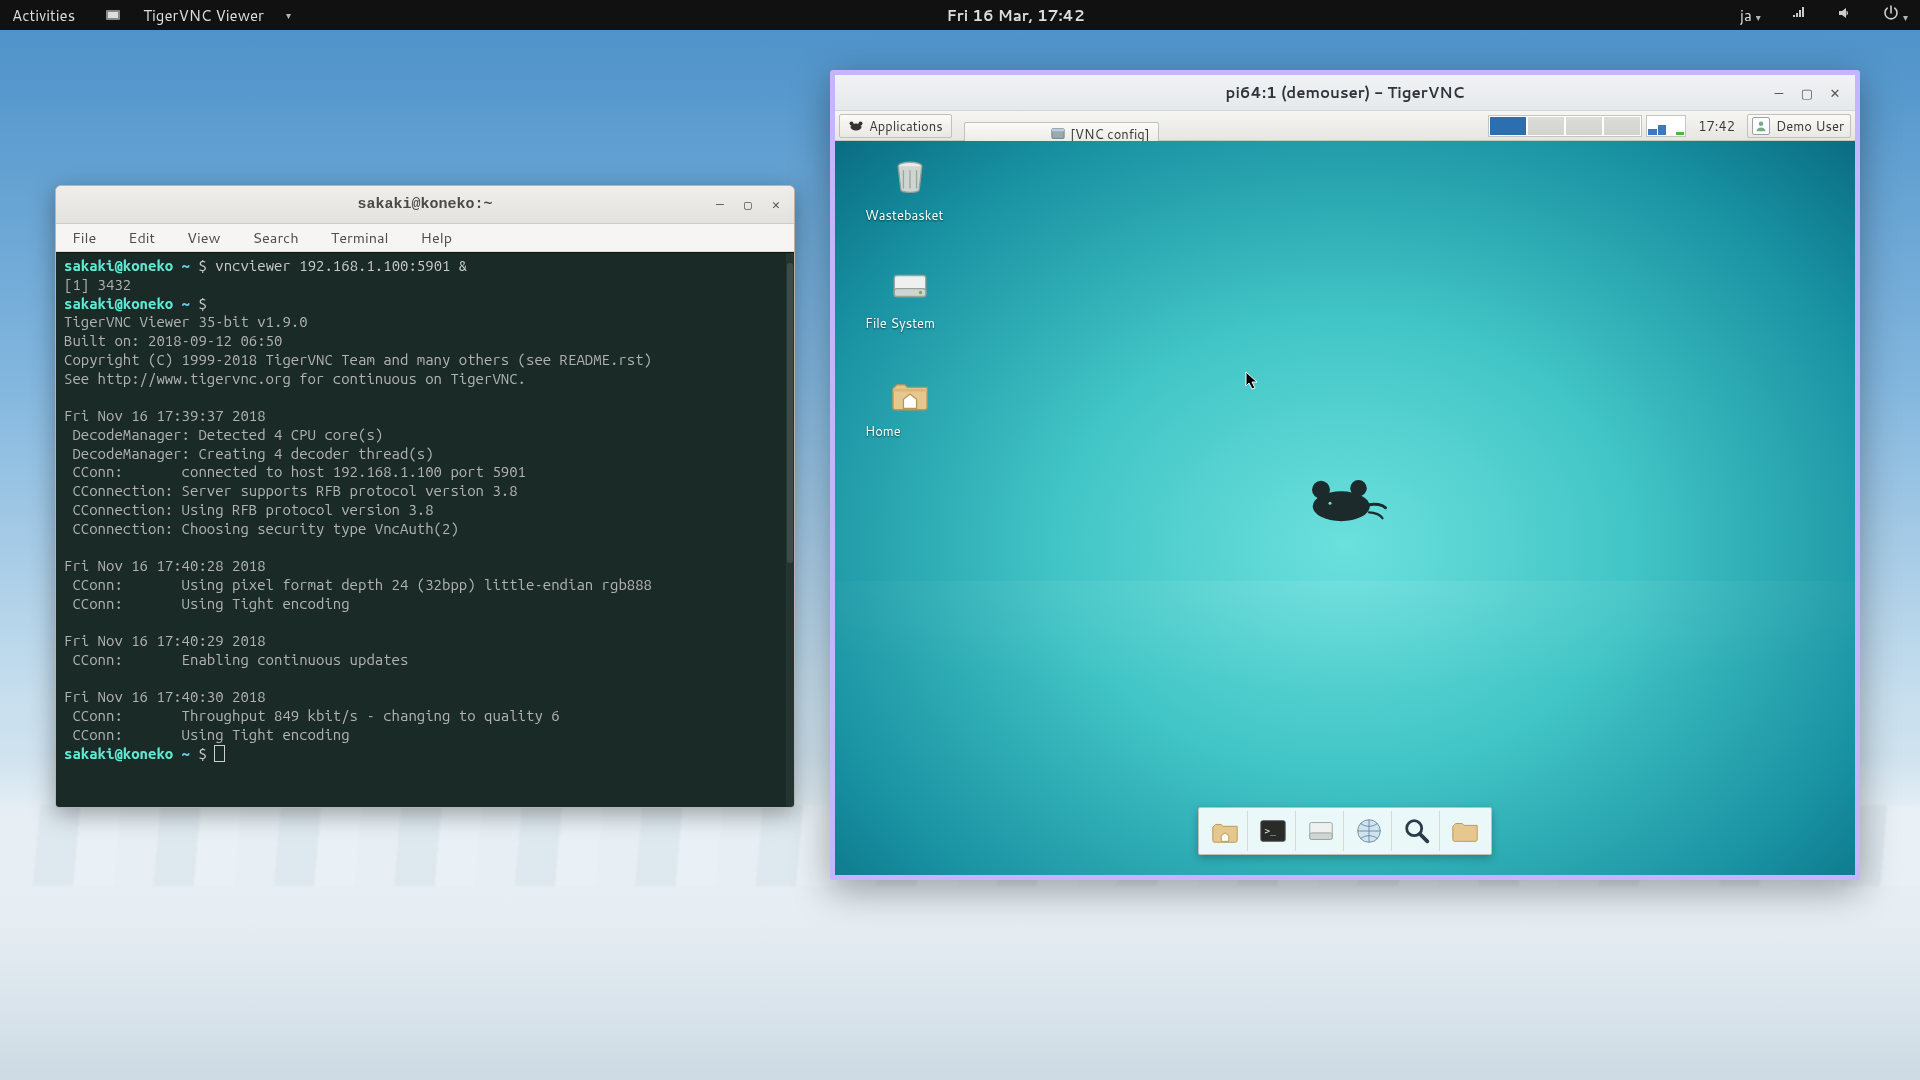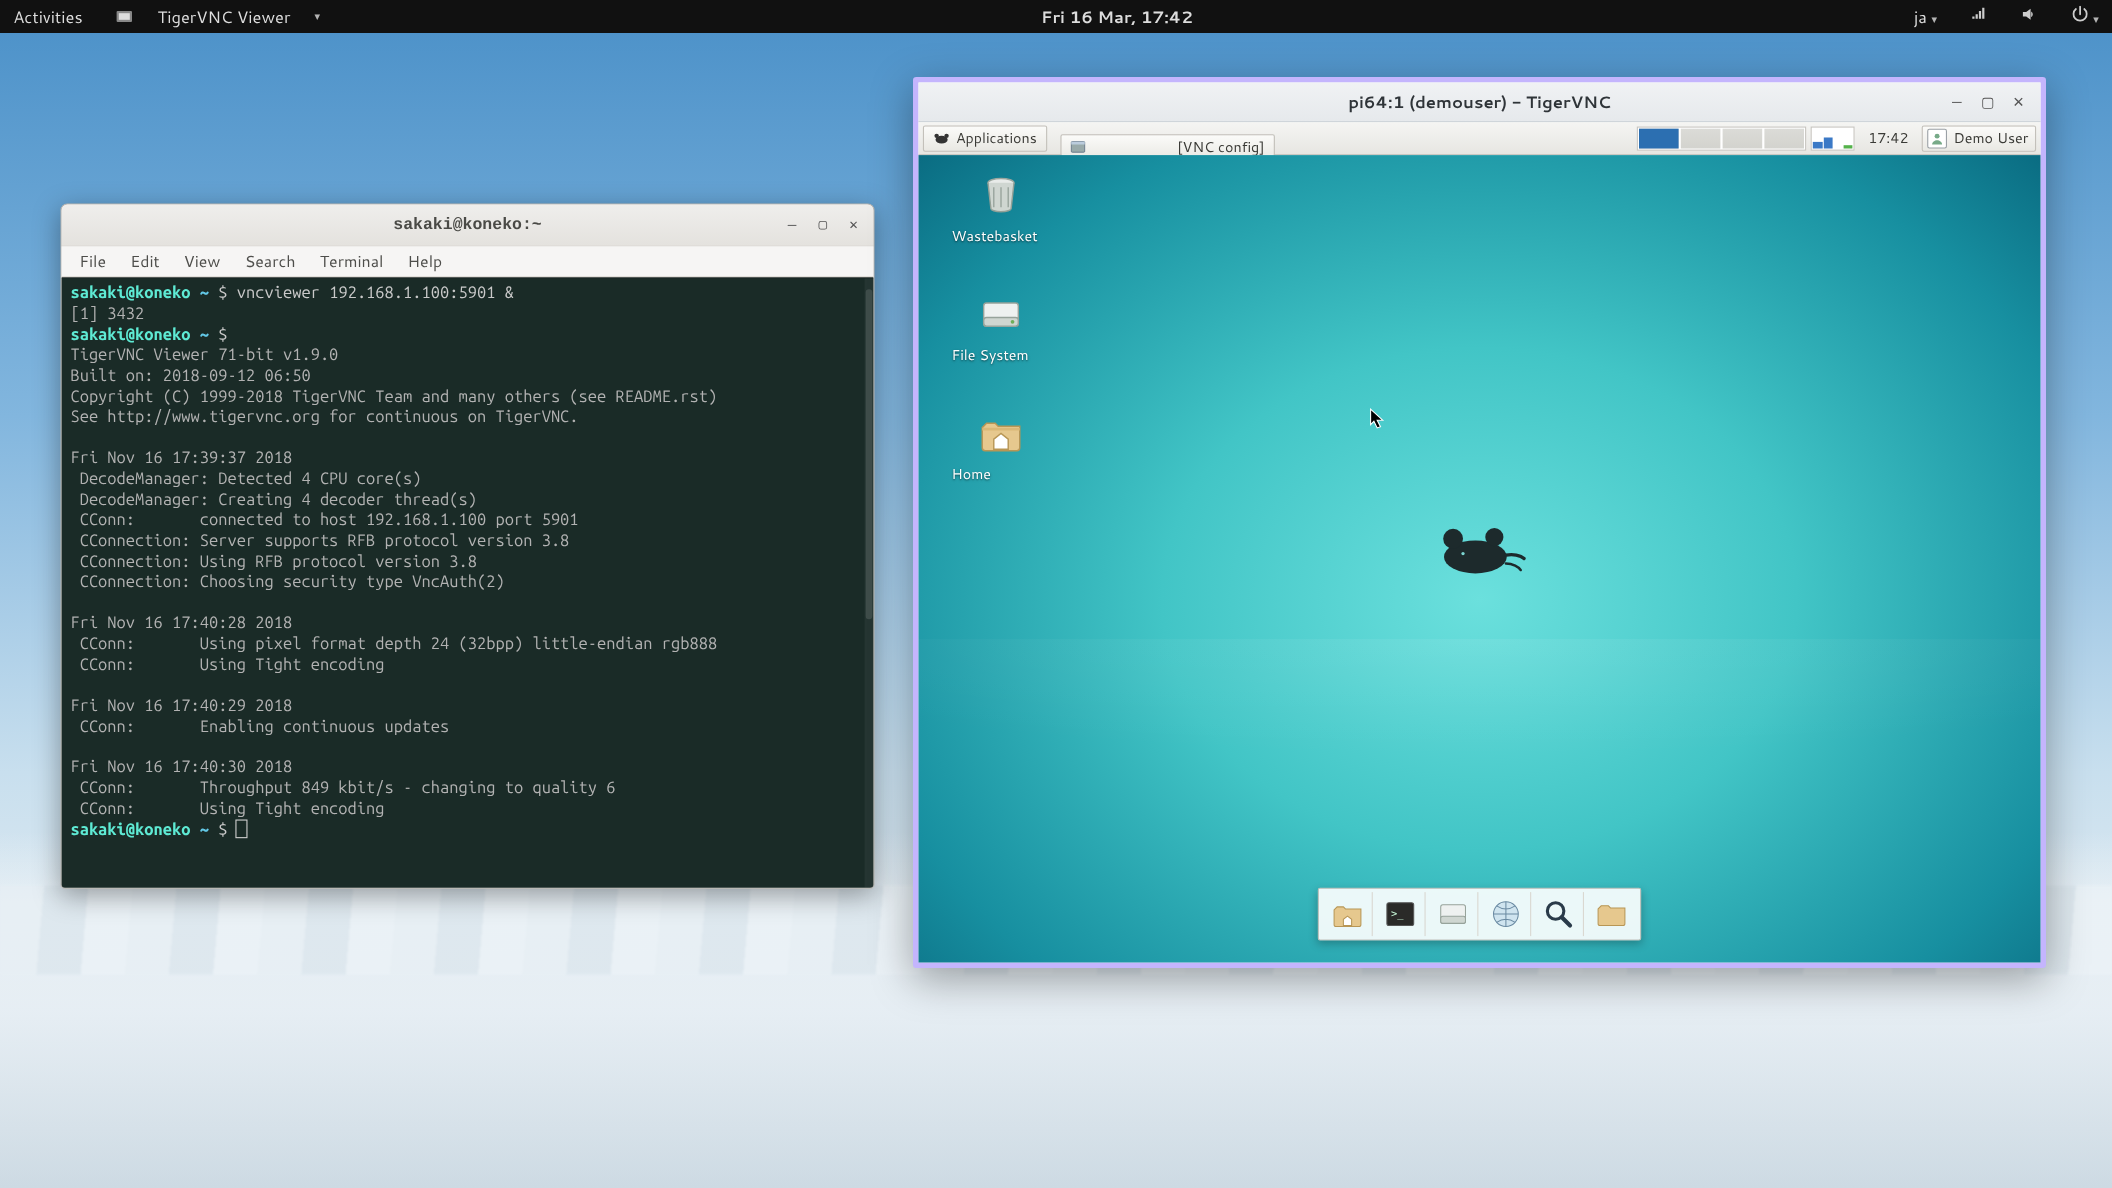--- a/index.html
+++ b/index.html
@@ -38,21 +38,21 @@
 }
 .term-title { height:38px; background:linear-gradient(#efeeec,#e4e2de);
   border-bottom:1px solid #d0ccc6; border-radius:6px 6px 0 0;
   display:flex; align-items:center; position:relative;font-family:Liberation Mono, monospace;
 }
 .term-title .title { flex:1; text-align:center; font-size:15px; font-weight:600; color:#4a4a46;}
 .win-btns { position:absolute; right:6px; display:flex; gap:4px; }
 .win-btn { width:24px; height:22px; display:flex; align-items:center; justify-content:center;
   font-size:13px; color:#555; cursor:pointer; border-radius:3px;}
 .term-menu { height:28px; background:#f6f5f4; display:flex; align-items:center;
-  border-bottom:1px solid #e0ddd7; padding:0 6px; gap:2px; font-size:14.5px; color:#4e4e4b;}
+  border-bottom:1px solid #e0ddd7; padding:0 6px; gap:12px; font-size:14.5px; color:#4e4e4b;}
 .term-menu span { padding:3px 10px; cursor:pointer; }
 .term-body { background:#1a2b27; color:#c8c8c8; font-family:"Ubuntu Mono","DejaVu Sans Mono",monospace;
   font-size:15px; line-height:1.25; padding:4px 8px 6px; min-height:440px;
   border-top:1px solid #0e1613; border-radius:0 0 3px 3px; white-space:pre; overflow:hidden;
   position:relative;
 }
 .term-scroll { position:absolute; right:0; top:0; bottom:0; width:8px; background:rgba(255,255,255,.05);}
 .term-scroll .thumb{ position:absolute; left:1px; right:1px; top:10px; height:300px; background:rgba(255,255,255,.12); border-radius:3px;}
 .pg { color:#5eead4; font-weight:600; }
 .pb { color:#63c8e6; font-weight:600; }
@@ -68,21 +68,21 @@
 .vnc-title { height:36px; background:linear-gradient(#f0f2f4,#e6e9ec);
   border-bottom:1px solid #cfd5da; display:flex; align-items:center; position:relative;}
 .vnc-title .title { flex:1; text-align:center; font-size:15px; font-weight:600; color:#2f3438;}
 .vnc-title .win-btns { right:8px; }
 .vnc-panel { height:30px; background:linear-gradient(#f5f5f3,#e7e6e2);
   border-bottom:1px solid #cac8c2; display:flex; align-items:center; font-size:13px;
   padding:0 4px; gap:4px; color:#3a3a36;}
 .pnl-btn { height:24px; display:flex; align-items:center; gap:5px; padding:0 8px;
   border:1px solid #c3c0ba; background:linear-gradient(#fbfbf9,#e9e8e3); border-radius:2px;
   cursor:pointer;}
-.pnl-app { width:195px; justify-content:space-between;margin-top:16px;}
+.pnl-app { width:195px; justify-content:flex-end;margin-top:16px;}
 .pnl-spacer { flex:1; }
 .cpu { display:flex; gap:2px; align-items:flex-end; height:22px; border:1px solid #c6c4be; padding:1px; background:#fff;}
 .cpu div { width:36px; height:100%; background:linear-gradient(#dbdbd7,#d3d3ce); position:relative;}
 .cpu div.hot::after{ content:""; position:absolute; bottom:0; left:0; right:0; height:100%; background:#2c6fb1;}
 .net-g { width:40px; height:22px; border:1px solid #c6c4be; background:#fff;
   display:flex; align-items:flex-end; padding:1px; gap:1px;}
 .net-g span{ flex:1; }
 .net-g .a{ height:30%; background:#3b79c6;}
 .net-g .b{ height:55%; background:#3b79c6;}
 .net-g .c{ height:15%; background:#54b24a;}
@@ -173,21 +173,21 @@
     <span>File</span>
     <span>Edit</span>
     <span>View</span>
     <span>Search</span>
     <span>Terminal</span>
     <span>Help</span>
   </div>
   <div class="term-body"><span class="pg">sakaki@koneko</span> <span class="pb">~</span> <span class="dim">$</span> <span class="dim">vncviewer 192.168.1.100:5901 &amp;</span>
 <span class="gray">[1] 3432</span>
 <span class="pg">sakaki@koneko</span> <span class="pb">~</span> <span class="dim">$</span>
-<span class="gray">TigerVNC Viewer 71-bit v1.9.0</span>
+<span class="gray">TigerVNC Viewer 35-bit v1.9.0</span>
 <span class="gray">Built on: 2018-09-12 06:50</span>
 <span class="gray">Copyright (C) 1999-2018 TigerVNC Team and many others (see README.rst)</span>
 <span class="gray">See http://www.tigervnc.org for continuous on TigerVNC.</span>
 <span class="gray"></span>
 <span class="gray">Fri Nov 16 17:39:37 2018</span>
 <span class="gray"> DecodeManager: Detected 4 CPU core(s)</span>
 <span class="gray"> DecodeManager: Creating 4 decoder thread(s)</span>
 <span class="gray"> CConn:       connected to host 192.168.1.100 port 5901</span>
 <span class="gray"> CConnection: Server supports RFB protocol version 3.8</span>
 <span class="gray"> CConnection: Using RFB protocol version 3.8</span>

